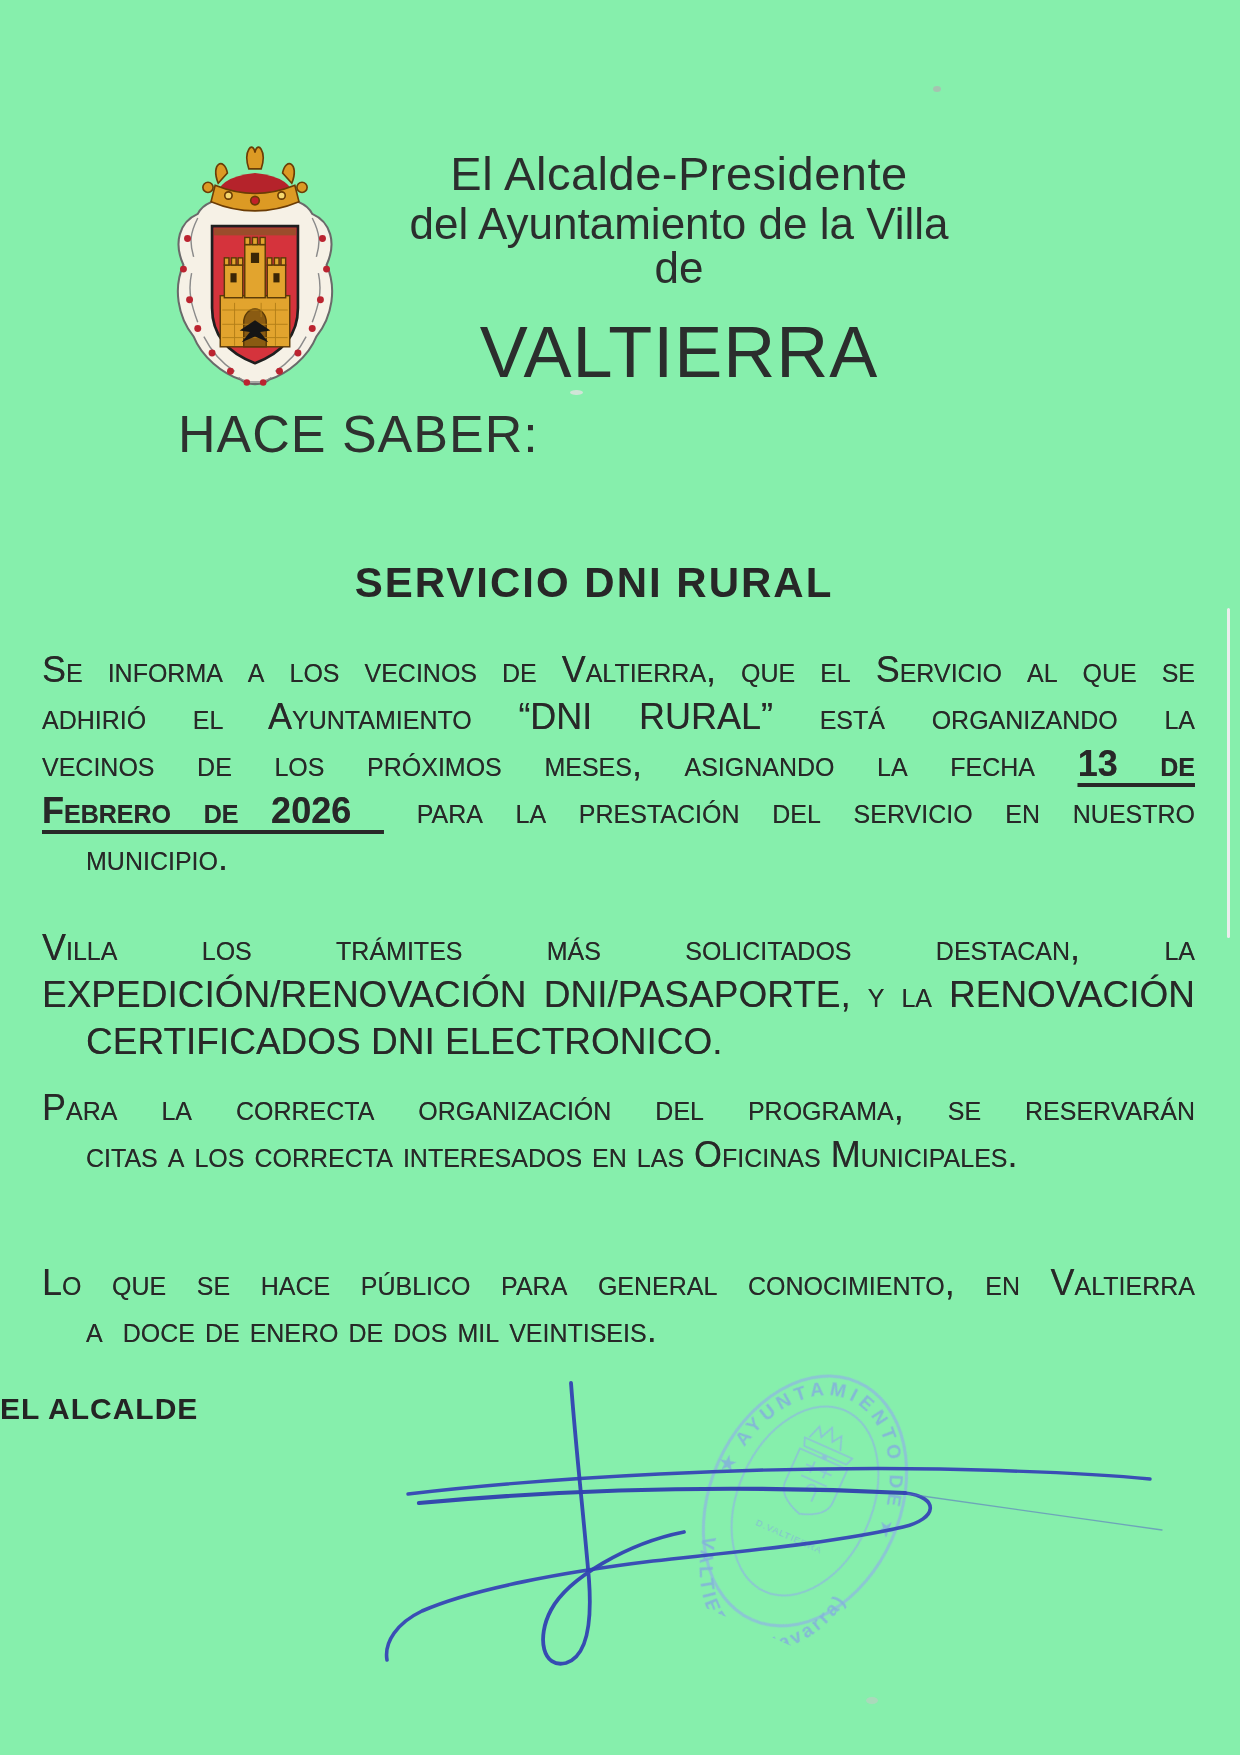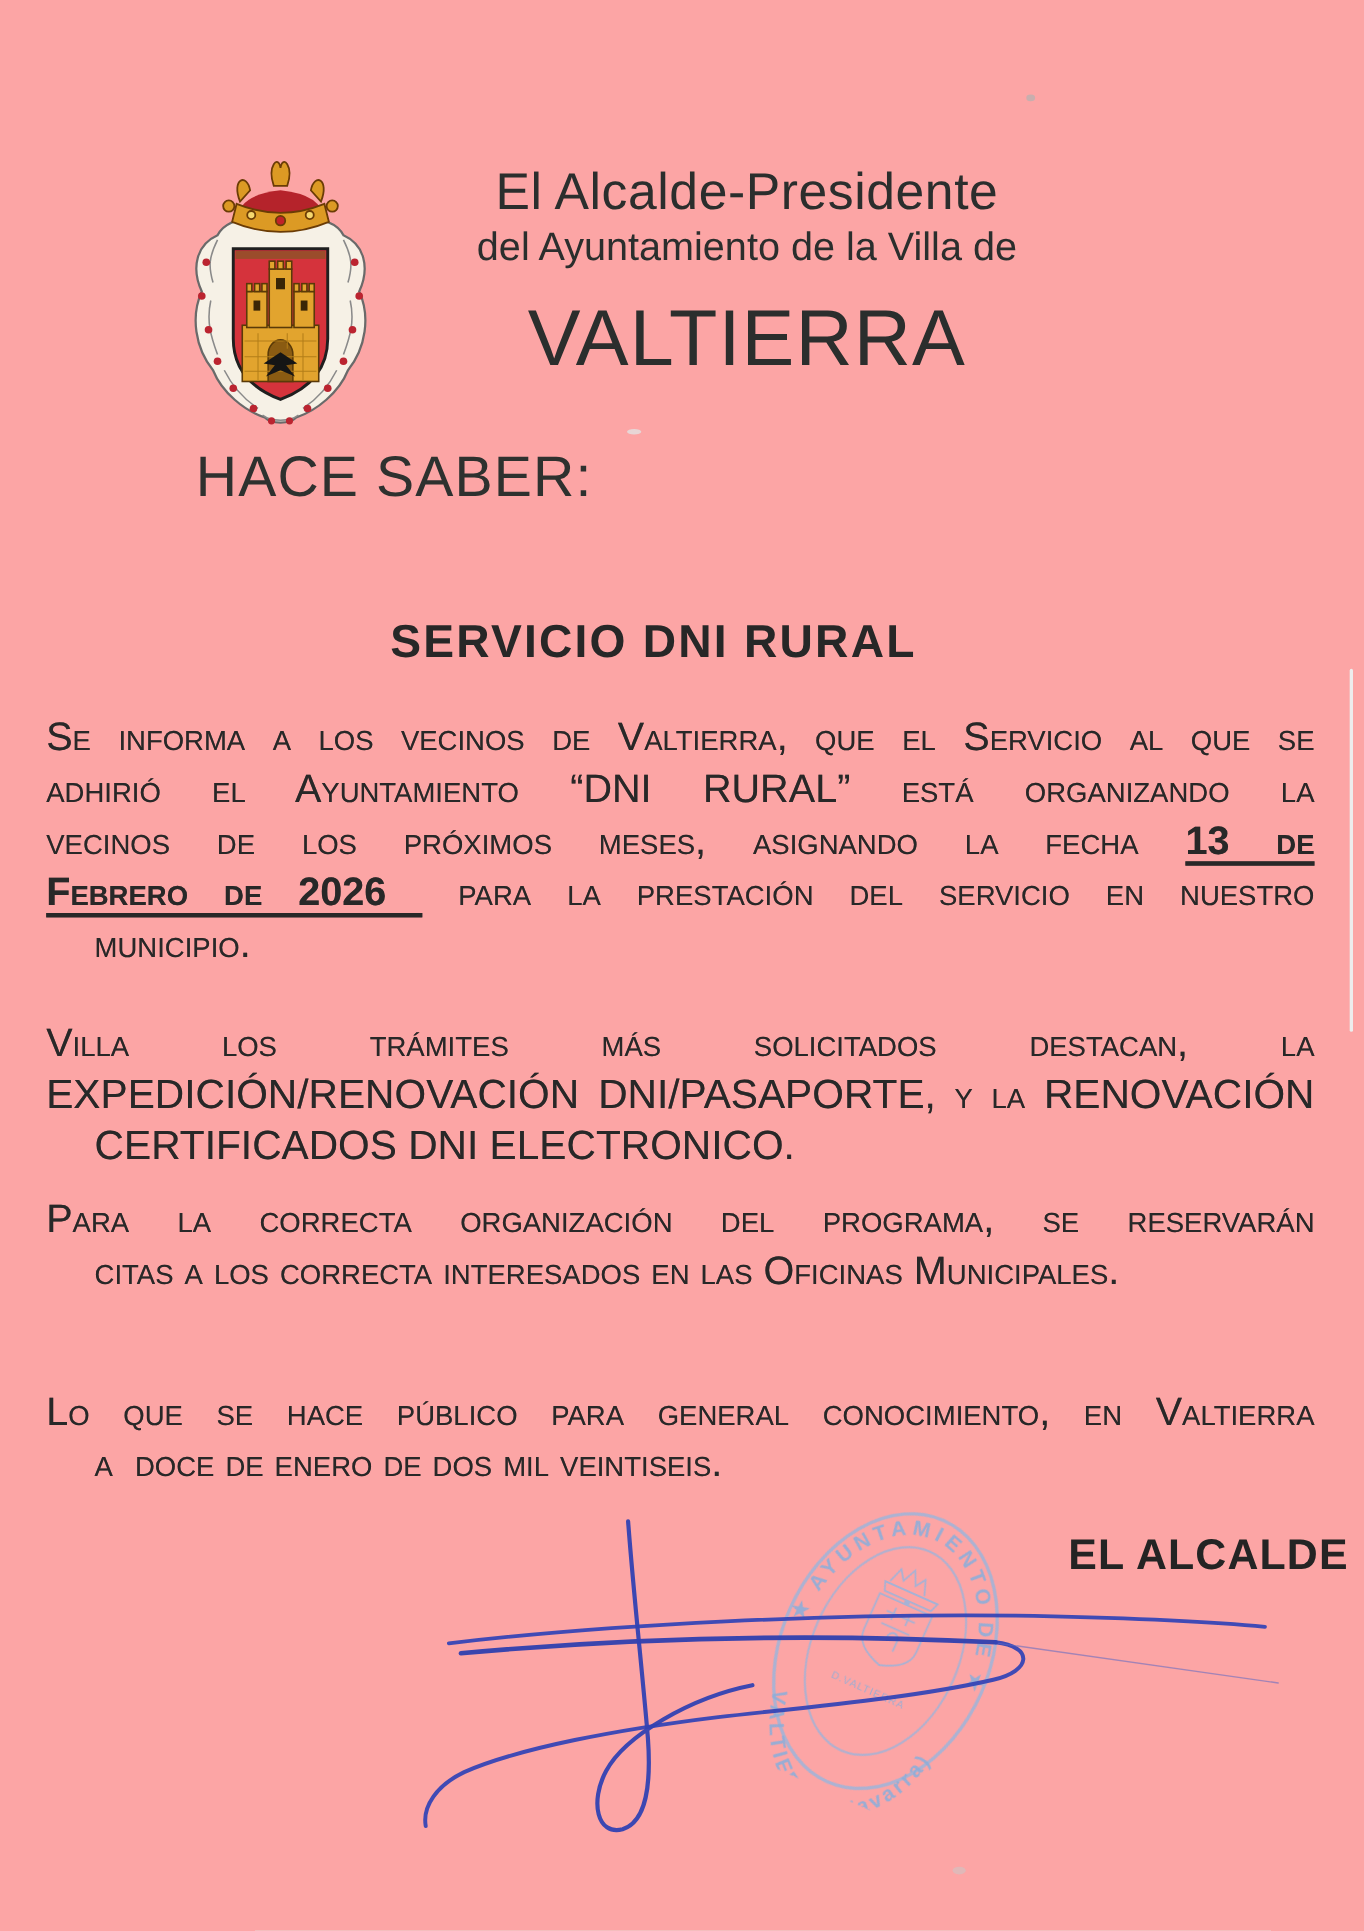--- a/index.html
+++ b/index.html
@@ -1,25 +1,25 @@
 <!DOCTYPE html>
 <html><head>
 <meta charset="utf-8">
 <style>
   html,body { margin:0; padding:0; }
   body { background:#e8e8e8; font-family:"Liberation Sans", sans-serif; }
   #page {
     position:relative; width:1240px; height:1755px; margin:0 auto;
-    background:#fca5a5; overflow:hidden; color:#262626;
+    background:#86efac; overflow:hidden; color:#262626;
   }
   
   #coat { position:absolute; left:163px; top:136px; width:184px; height:256px; }
   #header-text { position:absolute; left:398px; top:146px; width:562px; text-align:center; color:#2b2e2d; }
   #header-line1 { font-size:47px; line-height:56px; letter-spacing:.5px; }
-  #header-line2 { font-size:36px; line-height:44px; }
+  #header-line2 { font-size:44px; line-height:44px; }
   #header-line3 { font-size:72px; line-height:88px; letter-spacing:1px; margin-top:18px; }
   
   #hace-saber { position:absolute; left:178px; top:404px; font-size:52px; letter-spacing:1px; color:#2e312f; }
   #notice-title {
     position:absolute; left:0; top:559px; width:1092px; text-align:center;
     padding-left:96px; box-sizing:border-box;
     font-size:42px; font-weight:bold; letter-spacing:2px; color:#272727;
   }
   
   #body-text {
@@ -27,22 +27,22 @@
     font-size:36px; line-height:47px;
     font-variant-caps:small-caps; color:#282828;
     text-shadow:0 0 .5px rgba(30,30,30,.55);
   }
   .para { position:absolute; left:0; width:1153px; }
   .line { text-align:justify; text-align-last:justify; }
   .line.last { text-align-last:left;margin-left:44px; }
   .bu { font-weight:bold; text-decoration:underline; text-decoration-thickness:4px; text-underline-offset:7px; }
   .big { font-size:37px; }
   
-  #signer-title { position:absolute; left:0; top:1392px; width:1226px; text-align:right;
-    font-size:39px; font-weight:bold; letter-spacing:1px; color:#242424; }
+  #signer-title { position:absolute; left:0; top:1392px; width:1226px; text-align:left;
+    font-size:30px; font-weight:bold; letter-spacing:1px; color:#242424; }
   #stamp { position:absolute; left:705px; top:1363px; width:200px; height:276px;
     transform:rotate(24deg); opacity:.92; filter:blur(.3px); }
   #signature { position:absolute; left:370px; top:1360px; width:810px; height:390px; }
   
   .artifact { position:absolute; border-radius:50%; }
   #artifact-dot    { left:933px; top:86px;  width:8px;  height:6px;  background:#b2b2b2; opacity:.7; }
   #artifact-smudge { left:570px; top:390px; width:13px; height:5px;  background:#e2e2e2; opacity:.8; }
   #artifact-speck  { left:866px; top:1697px; width:12px; height:7px; background:#c9c9c9; opacity:.55; }
   #artifact-streak { left:1227px; top:608px; width:3px; height:330px; background:#ededed; border-radius:2px; }
 </style>

